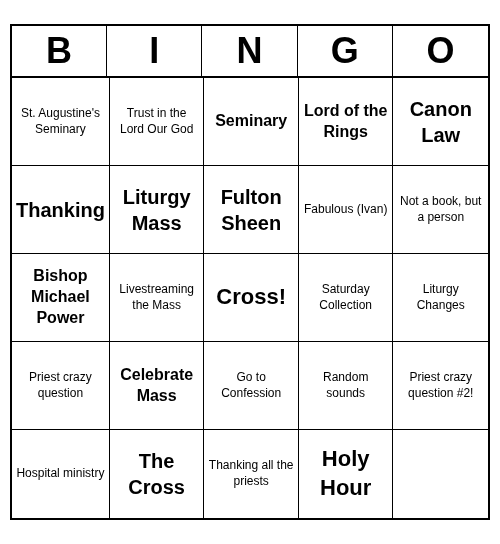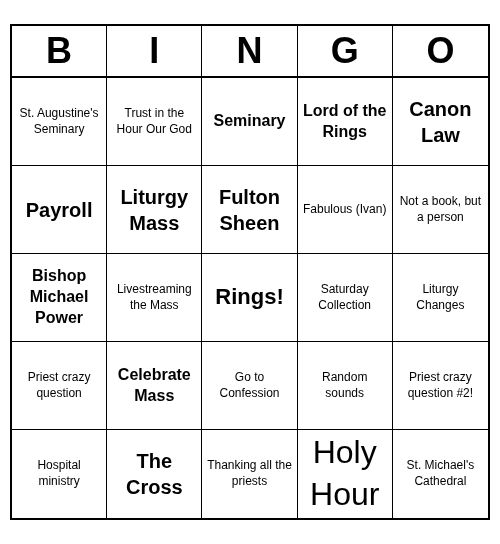--- a/index.html
+++ b/index.html
@@ -60,55 +60,54 @@
     }
     .bingo-cell.medium-text {
       font-size: 16px;
       font-weight: bold;
     }
     .bingo-cell.free {
       font-size: 22px;
       font-weight: bold;
     }
     .bingo-cell.xl-text {
-      font-size: 32px;
-      font-weight: normal;
+      font-size: 22px;
+      font-weight: bold;
     }
   </style>
 </head>
 <body>
 
 <div class="bingo-card">
   <div class="bingo-header">
   <div class="bingo-header-cell">B</div>
       <div class="bingo-header-cell">I</div>
       <div class="bingo-header-cell">N</div>
       <div class="bingo-header-cell">G</div>
       <div class="bingo-header-cell">O</div>
     </div>
   <div class="bingo-grid">
   <div class="bingo-cell">St. Augustine's Seminary</div>
-      <div class="bingo-cell">Trust in the Hour Our God</div>
+      <div class="bingo-cell">Trust in the Lord Our God</div>
       <div class="bingo-cell medium-text">Seminary</div>
       <div class="bingo-cell medium-text">Lord of the Rings</div>
       <div class="bingo-cell large-text">Canon Law</div>
-      <div class="bingo-cell large-text">Payroll</div>
+      <div class="bingo-cell large-text">Thanking</div>
       <div class="bingo-cell large-text">Liturgy Mass</div>
       <div class="bingo-cell large-text">Fulton Sheen</div>
       <div class="bingo-cell">Fabulous (Ivan)</div>
       <div class="bingo-cell">Not a book, but a person</div>
       <div class="bingo-cell medium-text">Bishop Michael Power</div>
       <div class="bingo-cell">Livestreaming the Mass</div>
-      <div class="bingo-cell free">Rings!</div>
+      <div class="bingo-cell free">Cross!</div>
       <div class="bingo-cell">Saturday Collection</div>
       <div class="bingo-cell">Liturgy Changes</div>
       <div class="bingo-cell">Priest crazy question</div>
       <div class="bingo-cell medium-text">Celebrate Mass</div>
       <div class="bingo-cell">Go to Confession</div>
       <div class="bingo-cell">Random sounds</div>
       <div class="bingo-cell">Priest crazy question #2!</div>
       <div class="bingo-cell">Hospital ministry</div>
       <div class="bingo-cell large-text">The Cross</div>
       <div class="bingo-cell">Thanking all the priests</div>
       <div class="bingo-cell xl-text">Holy Hour</div>
-      <div class="bingo-cell">St. Michael's Cathedral</div>
     </div>
 </div>
 
 </body></html>

